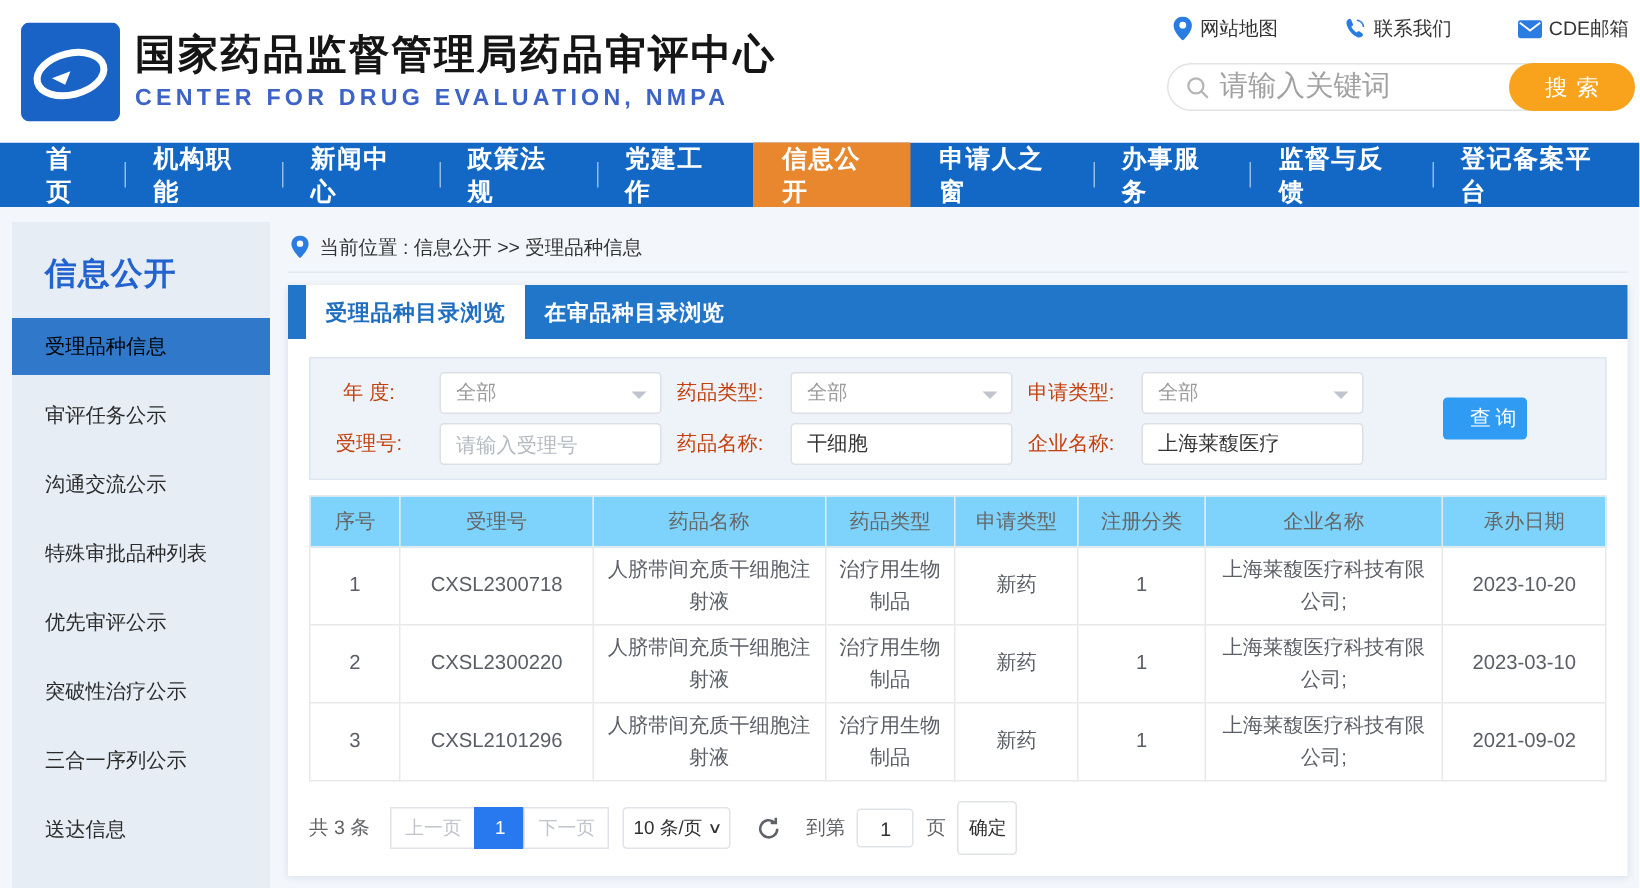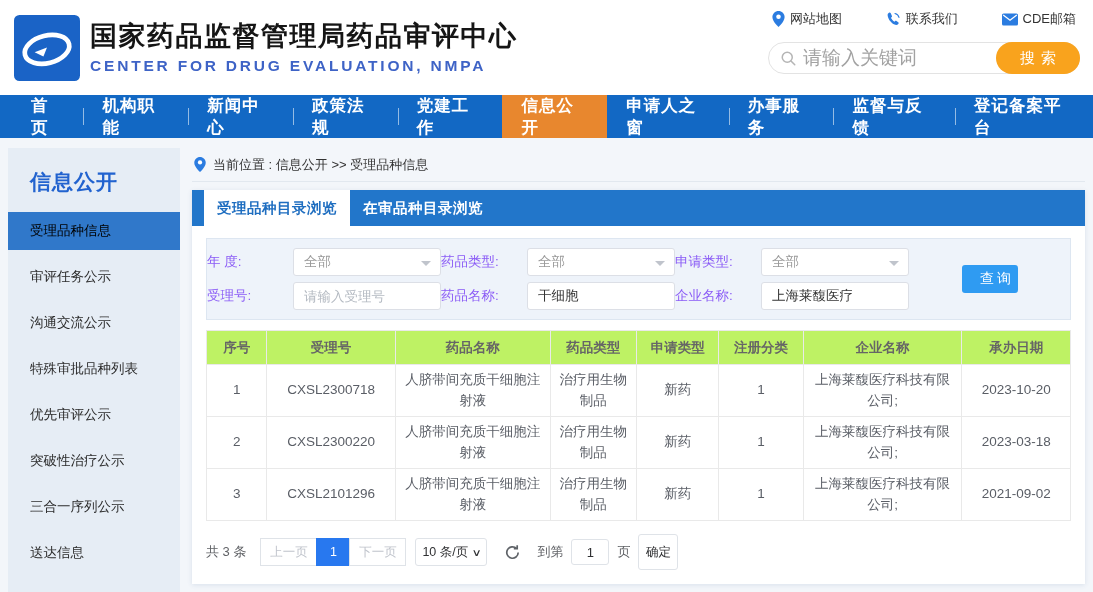--- a/index.html
+++ b/index.html
@@ -5,21 +5,21 @@
   * { margin:0; padding:0; box-sizing:border-box; }
   html,body { width:1093px; height:592px; overflow:hidden; }
   body { font-family:"Liberation Sans", sans-serif; background:#fff; }
 
   
   .header { height:95px; background:#fff; position:relative; display:flex; align-items:center; }
   .logo { width:66px; height:66px; margin:0 0 0 14px; display:block; }
   .brand { margin-left:10px; }
   .brand-title { font-size:27px; font-weight:bold; color:#151515; letter-spacing:1.5px; line-height:1.25; }
   .brand-sub { font-size:15.5px; font-weight:bold; color:#3e63c6; letter-spacing:2.8px; margin-top:3px; }
-  .header-right { position:absolute; right:13px; top:10px; width:312px; }
+  .header-right { position:absolute; right:3px; top:10px; width:312px; }
   .quick-links { display:flex; justify-content:space-between; align-items:center; padding:0 4px; }
   .qlink { display:flex; align-items:center; gap:5px; font-size:13px; color:#333; cursor:pointer; }
   .search-wrap { margin-top:14px; height:32px; border:1px solid #e3e3e3; border-radius:16px; background:#fff; display:flex; align-items:center; position:relative; padding-left:12px; }
   .search-input { border:none; outline:none; flex:1; font-size:19px; color:#0369a1; margin-left:7px; background:transparent; min-width:0; font-family:Liberation Sans, sans-serif; }
   .search-input::placeholder { color:#a2a2a2; }
   .search-btn { position:absolute; right:-1px; top:-1px; height:32px; width:84px; border:none; border-radius:16px; background:#f9a31d; color:#fff; font-size:15px; letter-spacing:6px; padding-left:6px; cursor:pointer; font-family:"Liberation Sans", sans-serif; }
 
   
   .navbar { height:43px; background:#1268c4; display:flex; align-items:stretch; padding-left:12px; }
   .nav-item { display:flex; align-items:center; padding:0 19px; color:#fff; font-size:16.5px; font-weight:bold; cursor:pointer; position:relative; letter-spacing:1px; }
@@ -41,31 +41,31 @@
   .panel { background:#fff; box-shadow:0 1px 5px rgba(30,70,130,.12); margin-top:8px; margin-bottom:8px; flex:1; display:flex; flex-direction:column; }
   .tabbar { height:36px; background:#2276ca; display:flex; padding-left:12px; }
   .tab { width:146px; display:flex; align-items:center; justify-content:center; color:#fff; font-size:14.5px; font-weight:600; cursor:pointer; letter-spacing:.5px; }
   .tab.active { background:#fff; color:#1f6ec0; }
   .panel-inner { padding:12px 14px; flex:1; }
 
   
   .filterbox { background:#eef3fa; border:1px solid #dde6f1; padding:9px 0 9px 0; position:relative; }
   .filter-row { display:flex; align-items:center; }
   .filter-row + .filter-row { margin-top:6px; }
-  .flabel { width:86px; text-align:left; font-size:13.5px; color:#8b5cf6; padding-right:8px; flex:none; }
+  .flabel { width:86px; text-align:center; font-size:13.5px; color:#c2410c; padding-right:8px; flex:none; }
   .fctrl { width:148px; height:28px; border:1px solid #dcdfe6; border-radius:3px; background:#fff; font-size:13.5px; display:flex; align-items:center; padding:0 10px; position:relative; }
   .fselect { color:#999; cursor:pointer; }
   .fselect .caret { position:absolute; right:9px; top:12px; width:0; height:0; border-left:5px solid transparent; border-right:5px solid transparent; border-top:5px solid #c0c4cc; }
   .ftext { border:none; outline:none; width:100%; height:100%; font-size:13.5px; color:#333; background:transparent; font-family:"Liberation Sans", sans-serif; }
   .ftext::placeholder { color:#b4bac2; }
   .query-btn { position:absolute; right:52px; top:50%; transform:translateY(-50%); width:56px; height:28px; background:#2f9bf2; color:#fff; border:none; border-radius:3px; font-size:14px; letter-spacing:3px; padding-left:14px; cursor:pointer; font-family:"Liberation Sans", sans-serif; }
 
   
   table { border-collapse:collapse; width:100%; margin-top:10px; table-layout:fixed; }
-  th { background:#bef264; color:#666; font-size:13.5px; font-weight:bold; height:34px; border:1px solid #e9e9e9; }
+  th { background:#7dd3fc; color:#666; font-size:13.5px; font-weight:normal; height:34px; border:1px solid #e9e9e9; }
   td { color:#5a5e66; font-size:13.5px; text-align:center; height:52px; border:1px solid #e9e9e9; line-height:1.5; padding:2px 8px; }
 
   
   .pagination { display:flex; align-items:center; margin-top:13px; font-size:13px; color:#606266; }
   .pg-total { margin-right:14px; }
   .pg-group { display:flex; }
   .pg-btn { height:28px; min-width:57px; background:#fff; border:1px solid #dfe3e8; display:flex; align-items:center; justify-content:center; font-size:12.5px; color:#c0c4cc; cursor:pointer; }
   .pg-btn + .pg-btn { margin-left:-1px; }
   .pg-btn.num { min-width:34px; background:#2878ef; border-color:#2878ef; color:#fff; }
   .pg-size { margin-left:9px; width:72px; height:28px; border:1px solid #dfe3e8; border-radius:3px; background:#fff; display:flex; align-items:center; justify-content:center; gap:5px; font-size:12.5px; color:#303133; cursor:pointer; }
@@ -238,21 +238,21 @@
               <td>2023-10-20</td>
             </tr>
             <tr>
               <td>2</td>
               <td>CXSL2300220</td>
               <td>人脐带间充质干细胞注射液</td>
               <td>治疗用生物制品</td>
               <td>新药</td>
               <td>1</td>
               <td>上海莱馥医疗科技有限公司;</td>
-              <td>2023-03-18</td>
+              <td>2023-03-10</td>
             </tr>
             <tr>
               <td>3</td>
               <td>CXSL2101296</td>
               <td>人脐带间充质干细胞注射液</td>
               <td>治疗用生物制品</td>
               <td>新药</td>
               <td>1</td>
               <td>上海莱馥医疗科技有限公司;</td>
               <td>2021-09-02</td>

